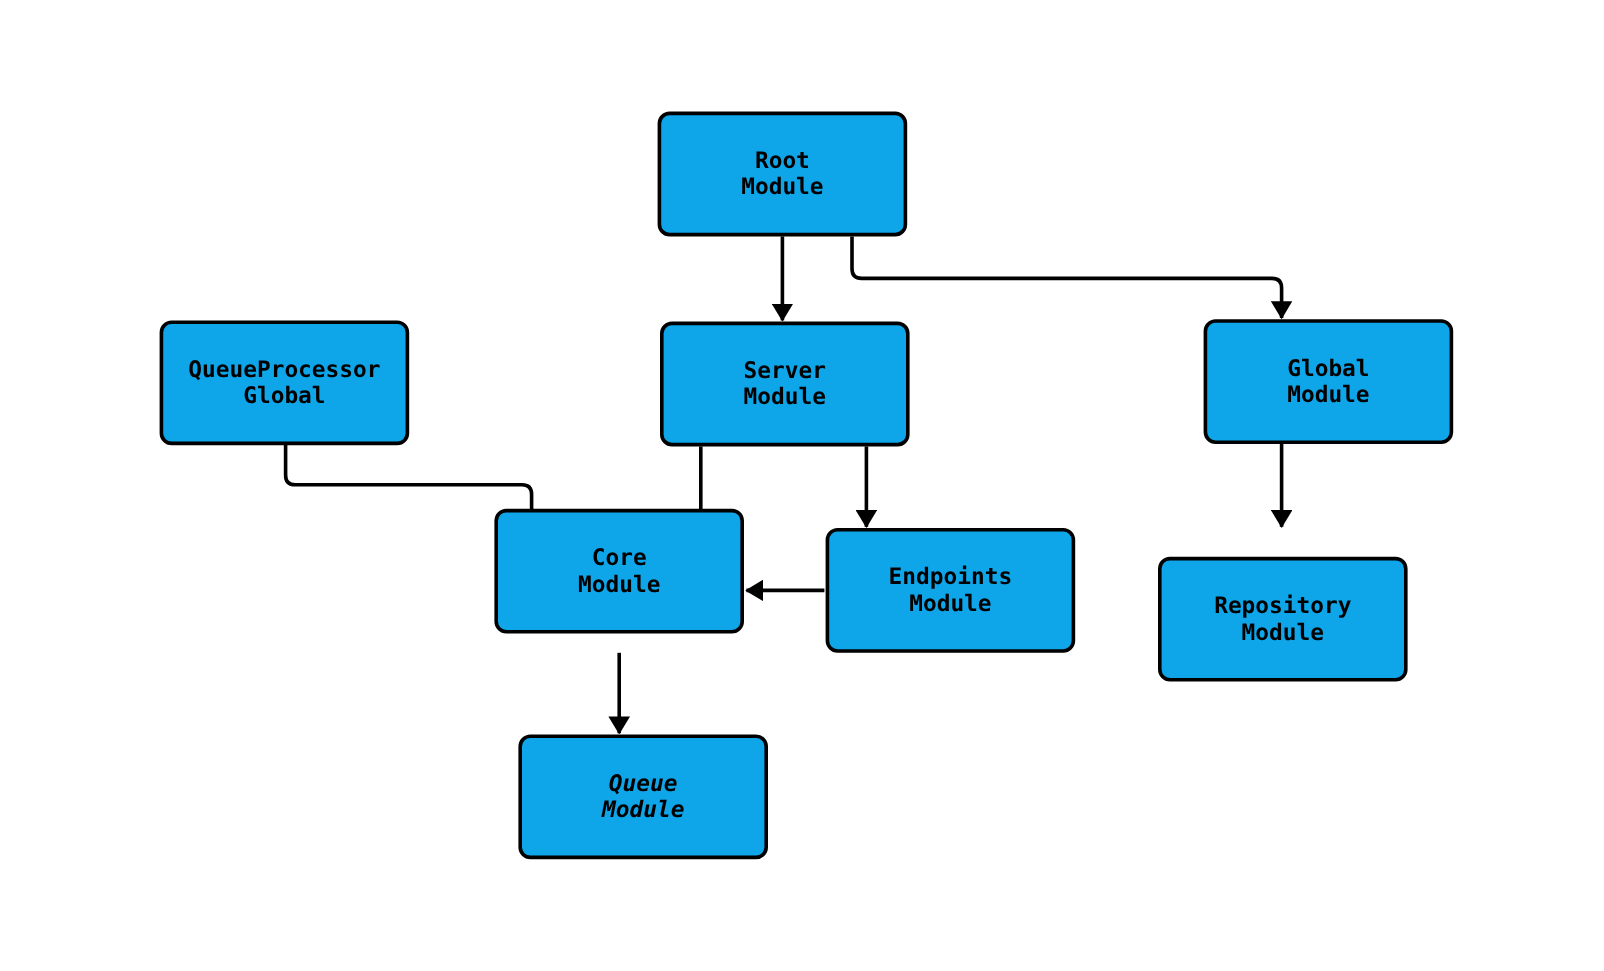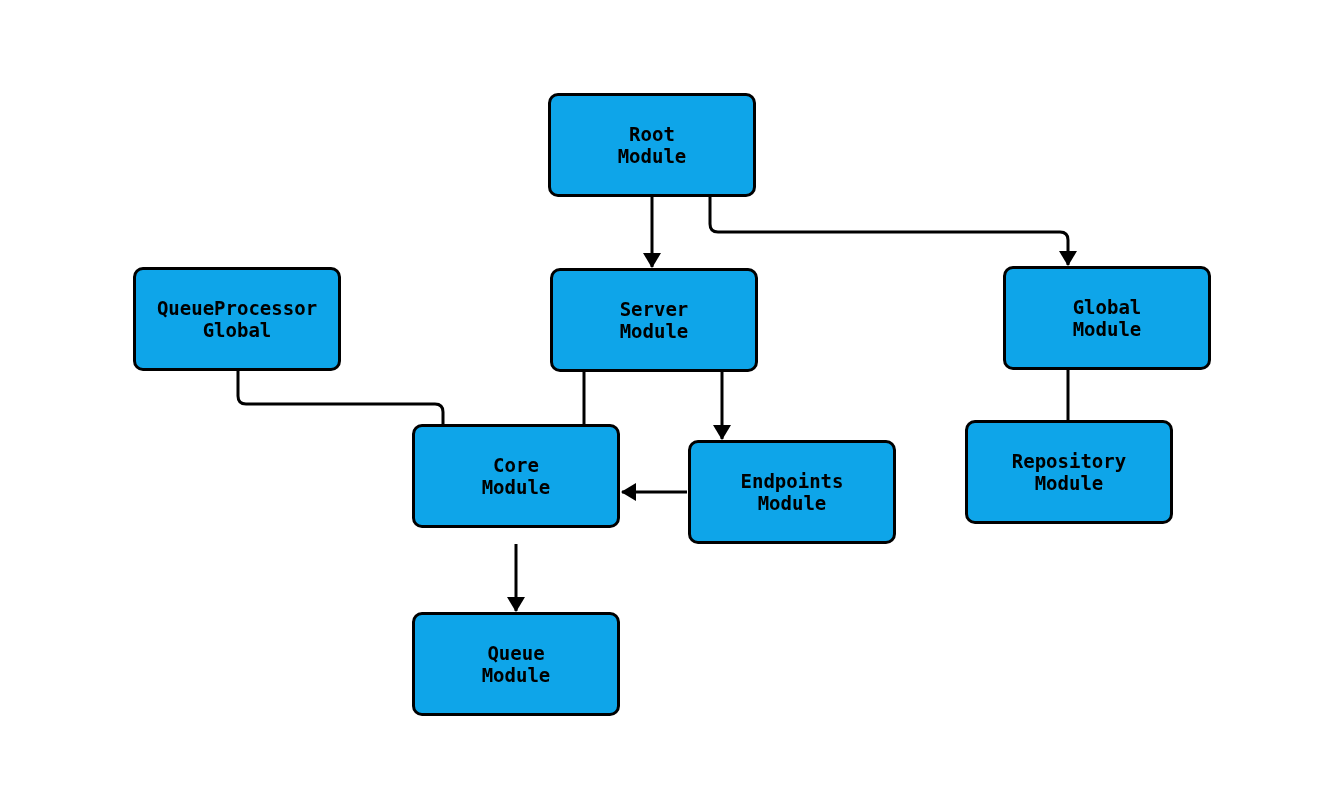--- a/index.html
+++ b/index.html
@@ -46,22 +46,22 @@
     color: #000000;
     text-align: center;
     white-space: pre-line;
   }
   #n-root          { left: 548px; top:  93px; }
   #n-queueprocessor{ left: 133px; top: 267px; }
   #n-server        { left: 550px; top: 268px; }
   #n-global        { left: 965px; top: 266px; margin-left: 38px; }
   #n-core          { left: 412px; top: 424px; }
   #n-endpoints     { left: 688px; top: 440px; }
-  #n-repository    { left: 965px; top: 420px; }
-  #n-queue         { left: 412px; top: 612px; }
+  #n-repository    { left: 965px; top: 464px; }
+  #n-queue         { left: 432px; top: 612px; font-style: italic; }
 </style>
 </head>
 <body>
 
 <div id="canvas">
 
   <svg id="edges" viewBox="0 0 1337 809" xmlns="http://www.w3.org/2000/svg">
     <defs>
       <marker id="arrowhead" viewBox="0 0 15 18" markerWidth="15" markerHeight="18" refX="14" refY="9" orient="auto" markerUnits="userSpaceOnUse">
         <path d="M0,0 L15,9 L0,18 Z" fill="#000000"></path>

